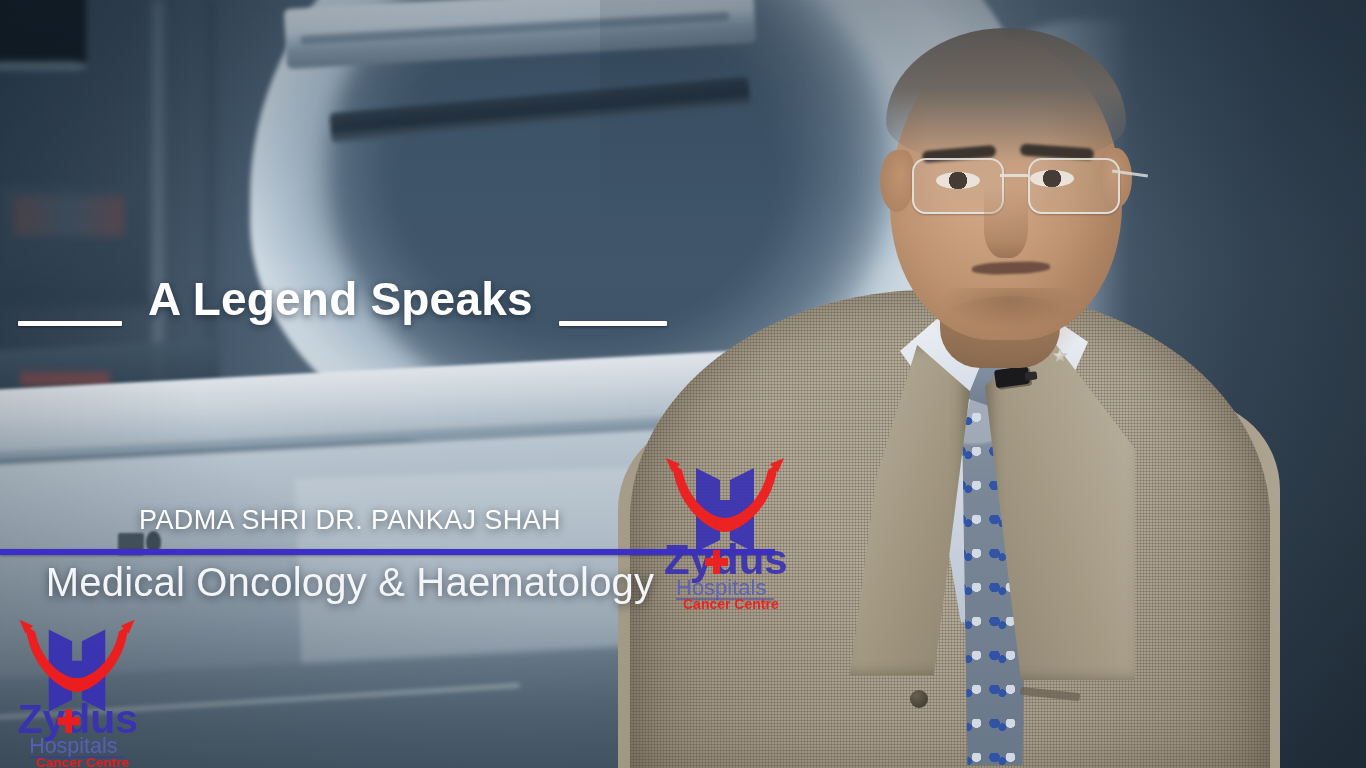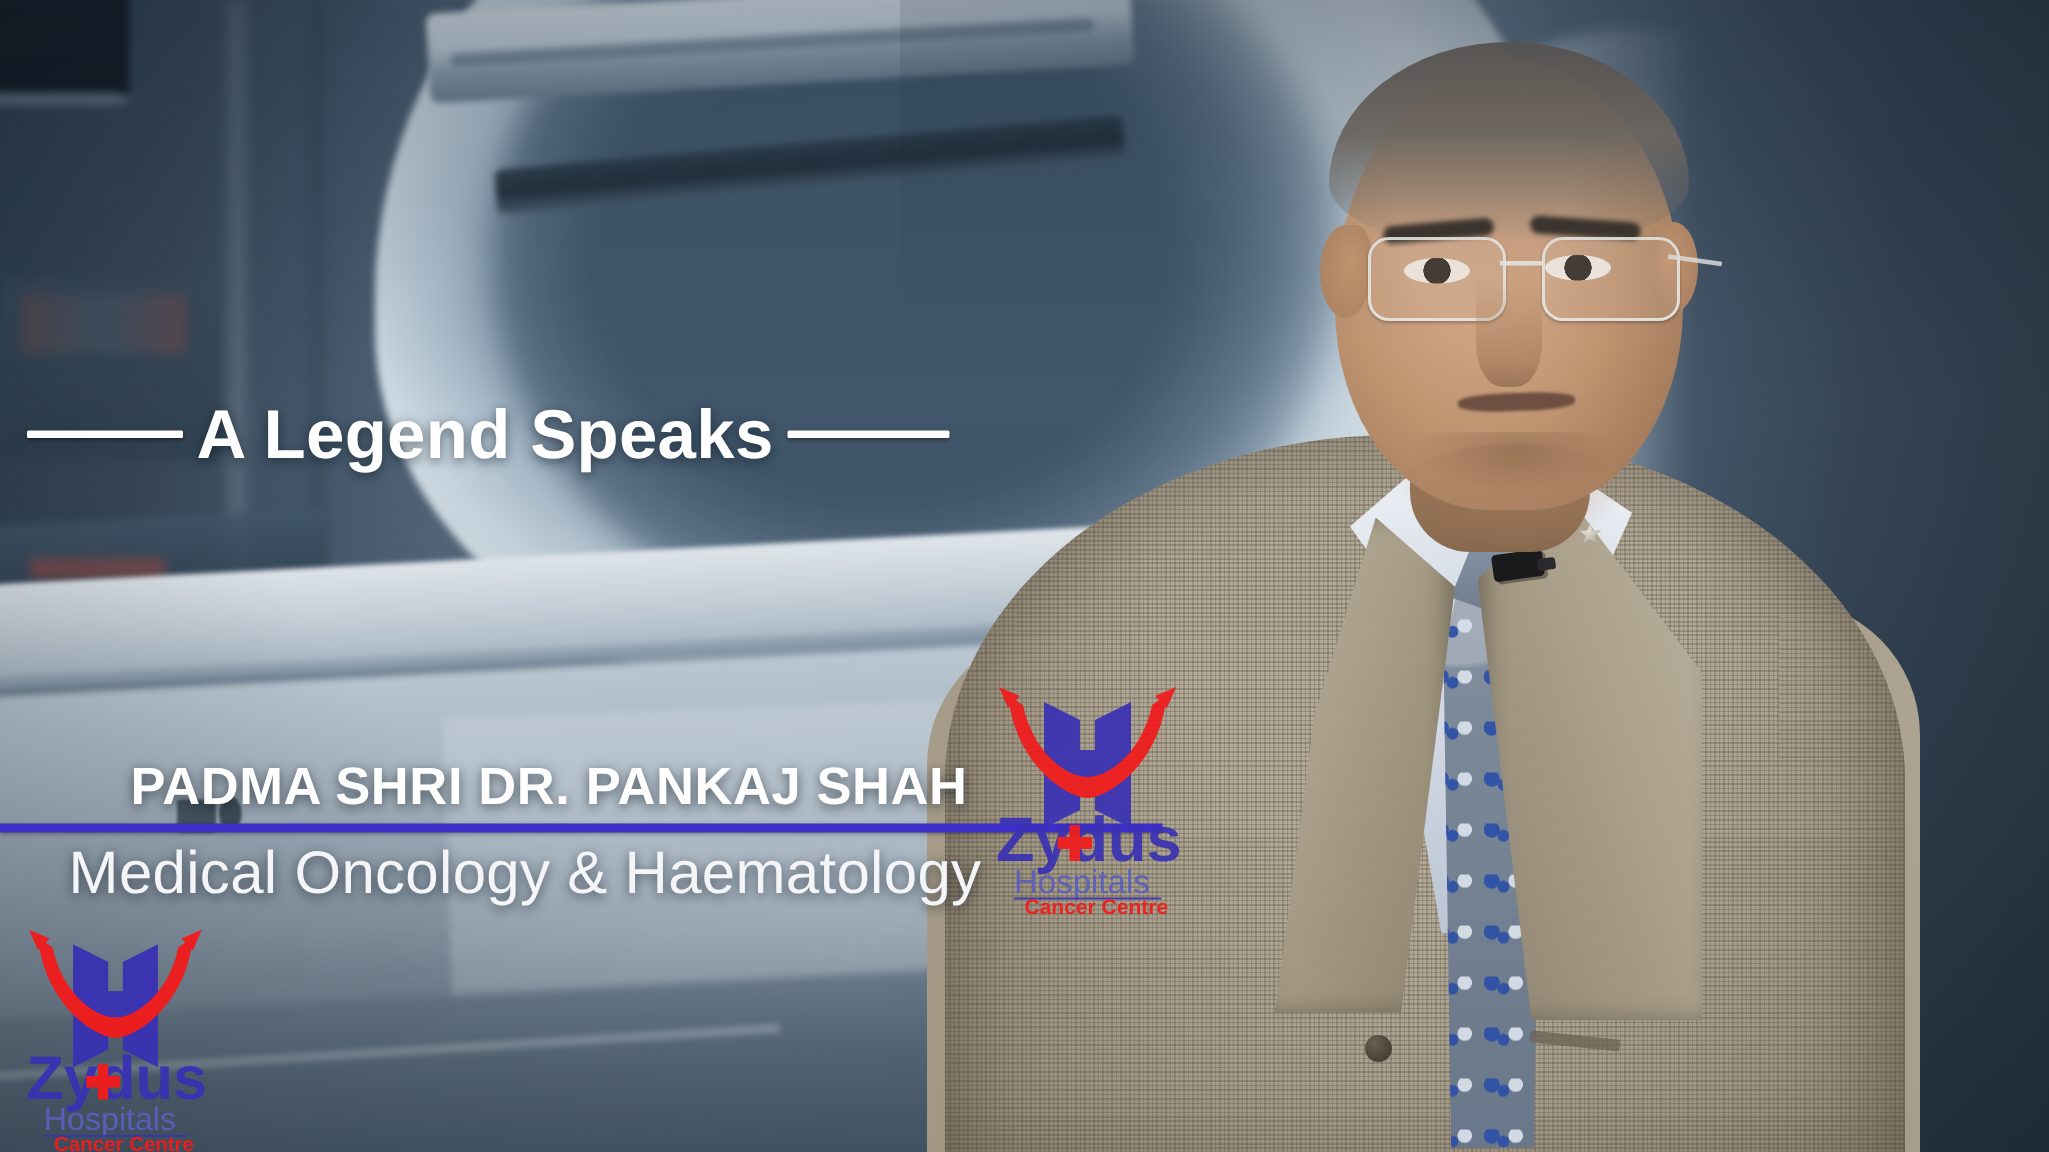--- a/index.html
+++ b/index.html
@@ -369,41 +369,41 @@
   }
   .subject-soft{
     position:absolute;left:0;top:0;width:766px;height:768px;
     pointer-events:none;
     background:linear-gradient(180deg, rgba(20,30,42,.12) 0%, rgba(20,30,42,0) 30%);
   }
 
   
   .headline{
     position:absolute;left:0;top:252px;width:760px;height:74px;
-    display:flex;align-items:center;gap:9px;
+    display:flex;align-items:flex-end;gap:26px;
   }
   .rule{
     height:5px;background:#fff;border-radius:1px;
     box-shadow:0 1px 3px rgba(0,0,0,.45);
   }
   .rule.left{width:104px;margin-left:18px;}
   .rule.right{width:108px;}
   .headline-text{
     font-size:46px;font-weight:700;color:#ffffff;letter-spacing:.2px;
     text-shadow:0 2px 7px rgba(10,20,30,.55);
     white-space:nowrap;
   }
 
   .name-block{
     position:absolute;left:0;top:505px;width:790px;height:110px;
   }
   .name{
-    position:absolute;left:16px;top:0;width:700px;
+    position:absolute;left:0;top:0;width:700px;
     text-align:center;
-    font-size:35px;font-weight:700;color:#ffffff;letter-spacing:.4px;
+    font-size:27px;font-weight:400;color:#ffffff;letter-spacing:.4px;
     text-shadow:0 2px 8px rgba(10,20,30,.6);
     white-space:nowrap;
   }
   .divider{
     position:absolute;left:0;top:549px;width:775px;height:6px;
     background:#3b2fc9;
     box-shadow:0 1px 3px rgba(0,0,0,.35);
   }
   .subtitle{
     position:absolute;left:0;top:560px;width:700px;

